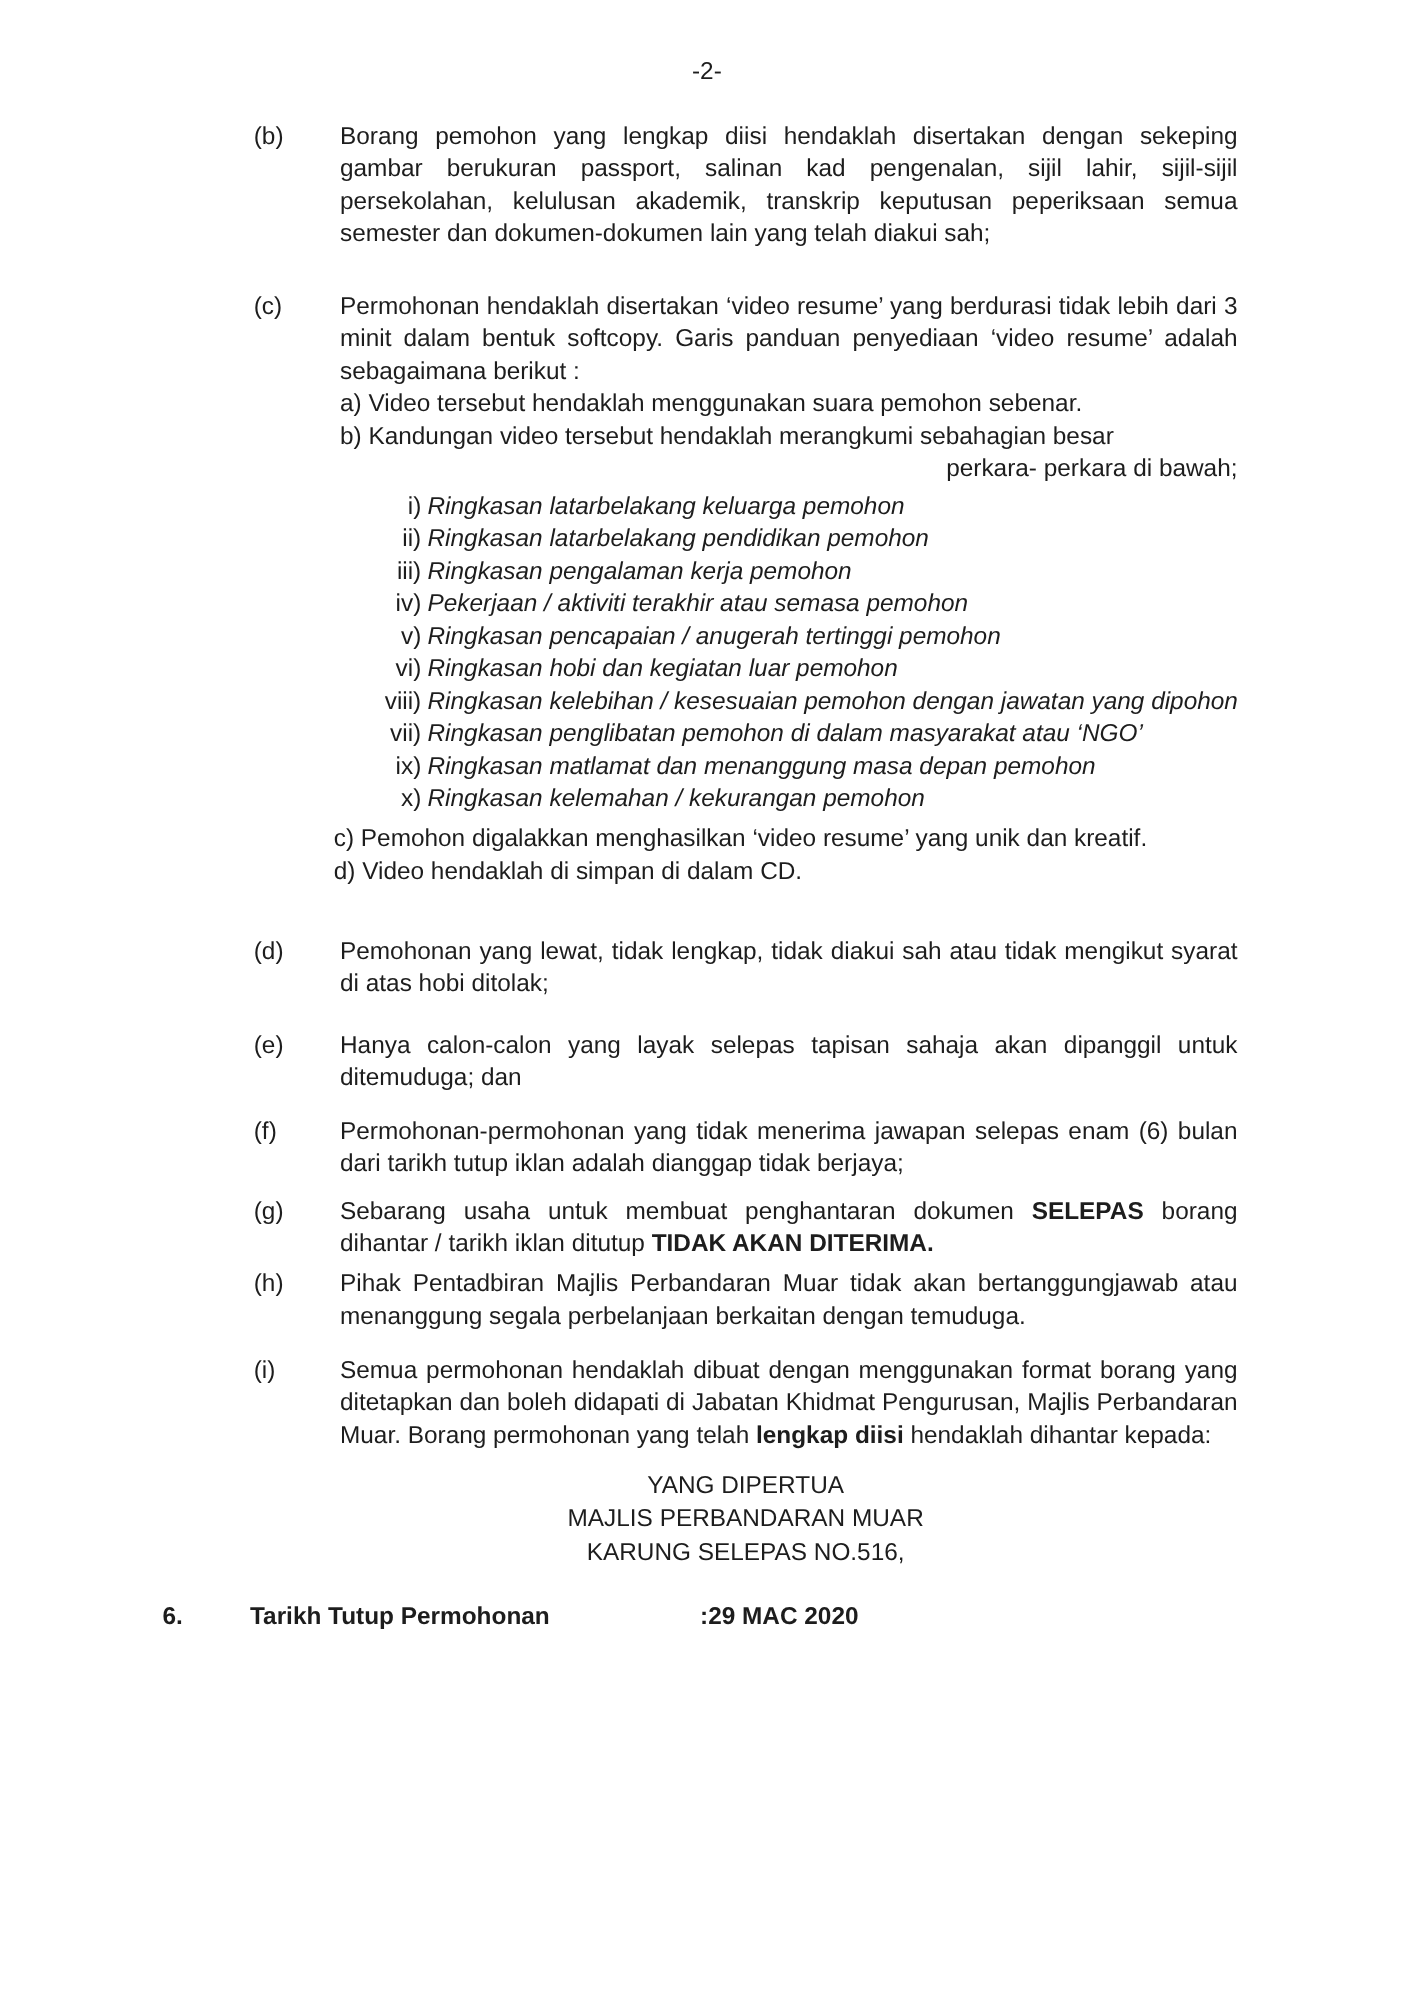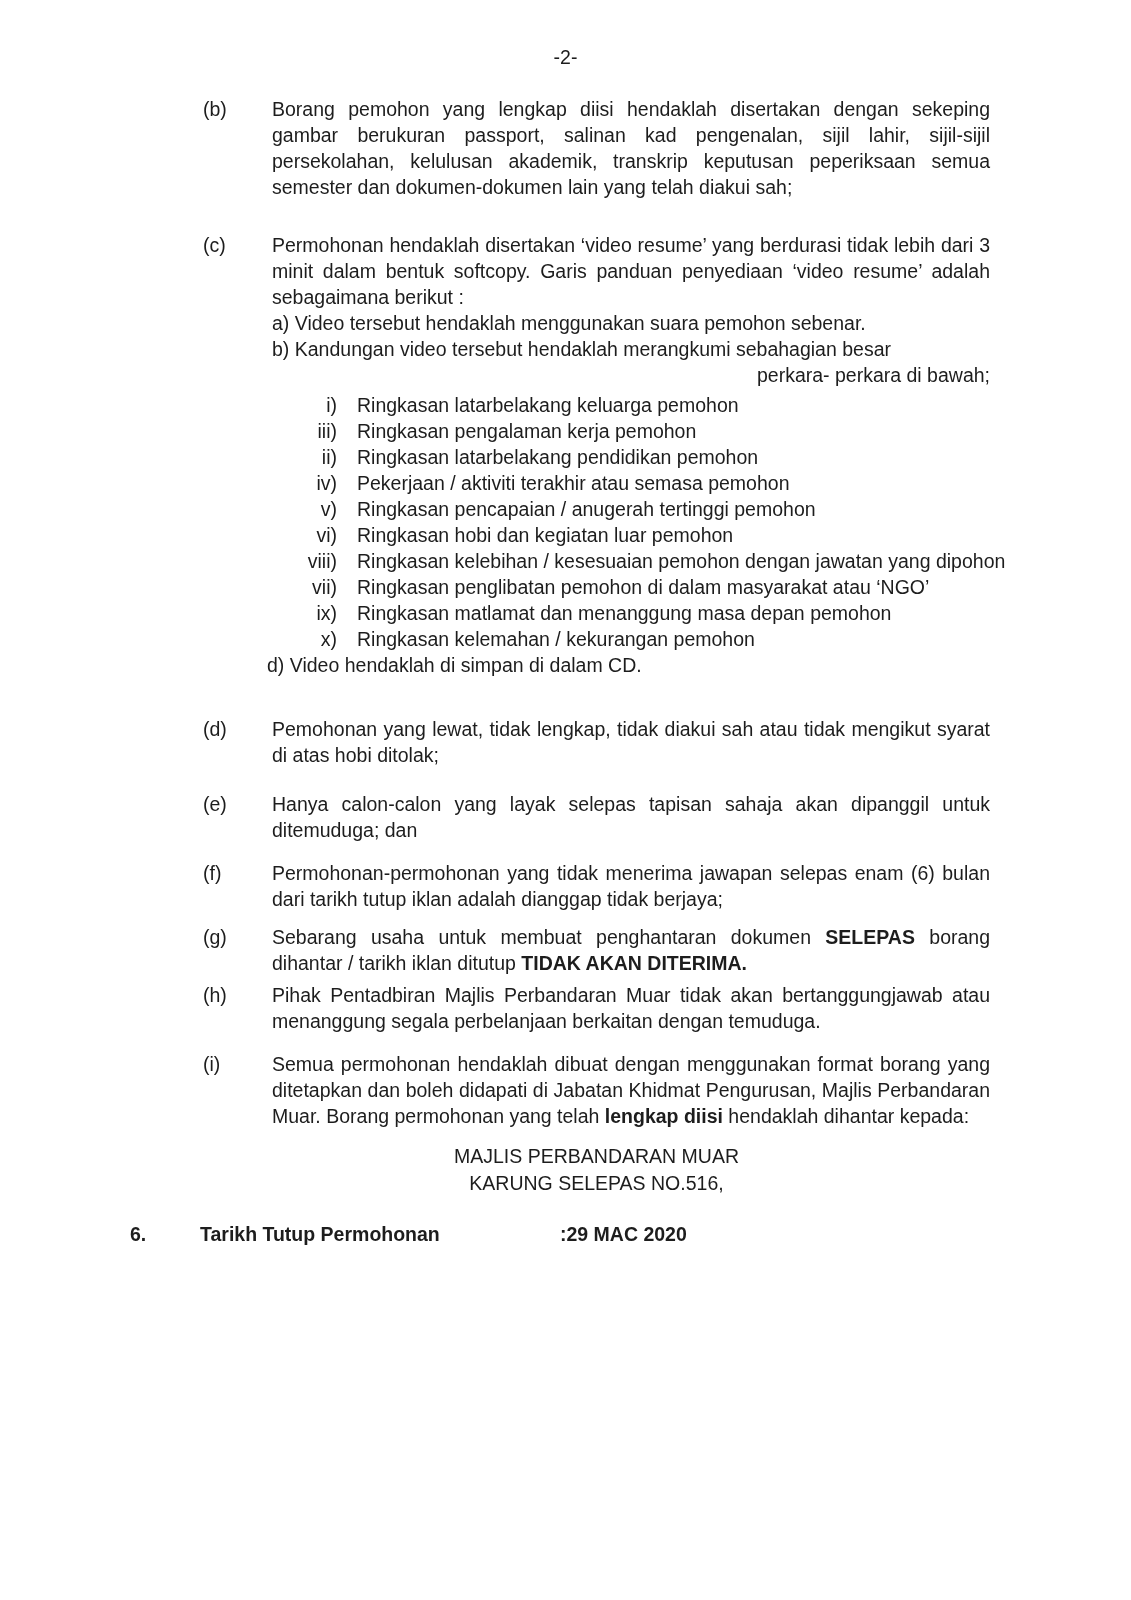--- a/index.html
+++ b/index.html
@@ -30,21 +30,21 @@
   .item-label { width: 69px; flex-shrink: 0; }
   .item-body { width: 718px; }
   .justify { text-align: justify; }
   .b { font-weight: bold; }
   .subline { white-space: nowrap; }
   .sub-indent { padding-left: 22px; text-align: right; }
   .sub-out { margin-left: -5px; }
   .roman-list { margin-top: 4px; }
   .roman-row { display: flex; }
   .roman-marker { width: 65px; flex-shrink: 0; text-align: right; }
-  .roman-text { margin-left: 20px; white-space: nowrap; }
+  .roman-text { margin-left: 5px; white-space: nowrap; font-style: italic; }
   .address {
     text-align: center;
     line-height: 27px;
     margin-top: 14px;
   }
   .address-last {
     font-weight: bold;
     text-decoration: underline;
     text-decoration-thickness: 2px;
     text-underline-offset: 4px;
@@ -80,26 +80,26 @@
         <div class="subline">a) Video tersebut hendaklah menggunakan suara pemohon sebenar.</div>
         <div class="subline">b) Kandungan video tersebut hendaklah merangkumi sebahagian besar</div>
         <div class="subline sub-indent">perkara- perkara di bawah;</div>
 
         <div class="roman-list">
           <div class="roman-row">
             <span class="roman-marker">i)</span>
             <span class="roman-text">Ringkasan latarbelakang keluarga pemohon</span>
           </div>
           <div class="roman-row">
+            <span class="roman-marker">ii)</span>
+            <span class="roman-text">Ringkasan latarbelakang pendidikan pemohon</span>
+          </div>
+          <div class="roman-row">
             <span class="roman-marker">iii)</span>
             <span class="roman-text">Ringkasan pengalaman kerja pemohon</span>
-          </div>
-          <div class="roman-row">
-            <span class="roman-marker">ii)</span>
-            <span class="roman-text">Ringkasan latarbelakang pendidikan pemohon</span>
           </div>
           <div class="roman-row">
             <span class="roman-marker">iv)</span>
             <span class="roman-text">Pekerjaan / aktiviti terakhir atau semasa pemohon</span>
           </div>
           <div class="roman-row">
             <span class="roman-marker">v)</span>
             <span class="roman-text">Ringkasan pencapaian / anugerah tertinggi pemohon</span>
           </div>
           <div class="roman-row">
@@ -117,20 +117,21 @@
           <div class="roman-row">
             <span class="roman-marker">ix)</span>
             <span class="roman-text">Ringkasan matlamat dan menanggung masa depan pemohon</span>
           </div>
           <div class="roman-row">
             <span class="roman-marker">x)</span>
             <span class="roman-text">Ringkasan kelemahan / kekurangan pemohon</span>
           </div>
         </div>
 
+        <div class="subline sub-out" style="margin-top:6px">c) Pemohon digalakkan menghasilkan ‘video resume’ yang unik dan kreatif.</div>
         <div class="subline sub-out">d) Video hendaklah di simpan di dalam CD.</div>
       </div>
     </div>
 
     <div class="row" style="margin-top:38px">
       <div class="item-label">(d)</div>
       <div class="item-body justify">Pemohonan yang lewat, tidak lengkap, tidak diakui sah atau tidak mengikut syarat di atas hobi ditolak;</div>
     </div>
 
     <div class="row" style="margin-top:23px">
@@ -152,20 +153,21 @@
       <div class="item-label">(h)</div>
       <div class="item-body justify">Pihak Pentadbiran Majlis Perbandaran Muar tidak akan bertanggungjawab atau menanggung segala perbelanjaan berkaitan dengan temuduga.</div>
     </div>
 
     <div class="row" style="margin-top:17px">
       <div class="item-label">(i)</div>
       <div class="item-body justify"><span>Semua permohonan hendaklah dibuat dengan menggunakan format borang yang ditetapkan dan boleh didapati di Jabatan Khidmat Pengurusan, Majlis Perbandaran Muar. Borang permohonan yang telah </span><span class="b">lengkap diisi</span><span> hendaklah dihantar kepada:</span></div>
     </div>
 
     <div class="address">
+      <div>YANG DIPERTUA</div>
       <div>MAJLIS PERBANDARAN MUAR</div>
       <div>KARUNG SELEPAS NO.516,</div>
     </div>
 
     <div class="closing">
       <div class="closing-num">6.</div>
       <div class="closing-label">Tarikh Tutup Permohonan</div>
       <div class="closing-sep">:</div>
       <div class="closing-value">29 MAC 2020</div>
     </div>

